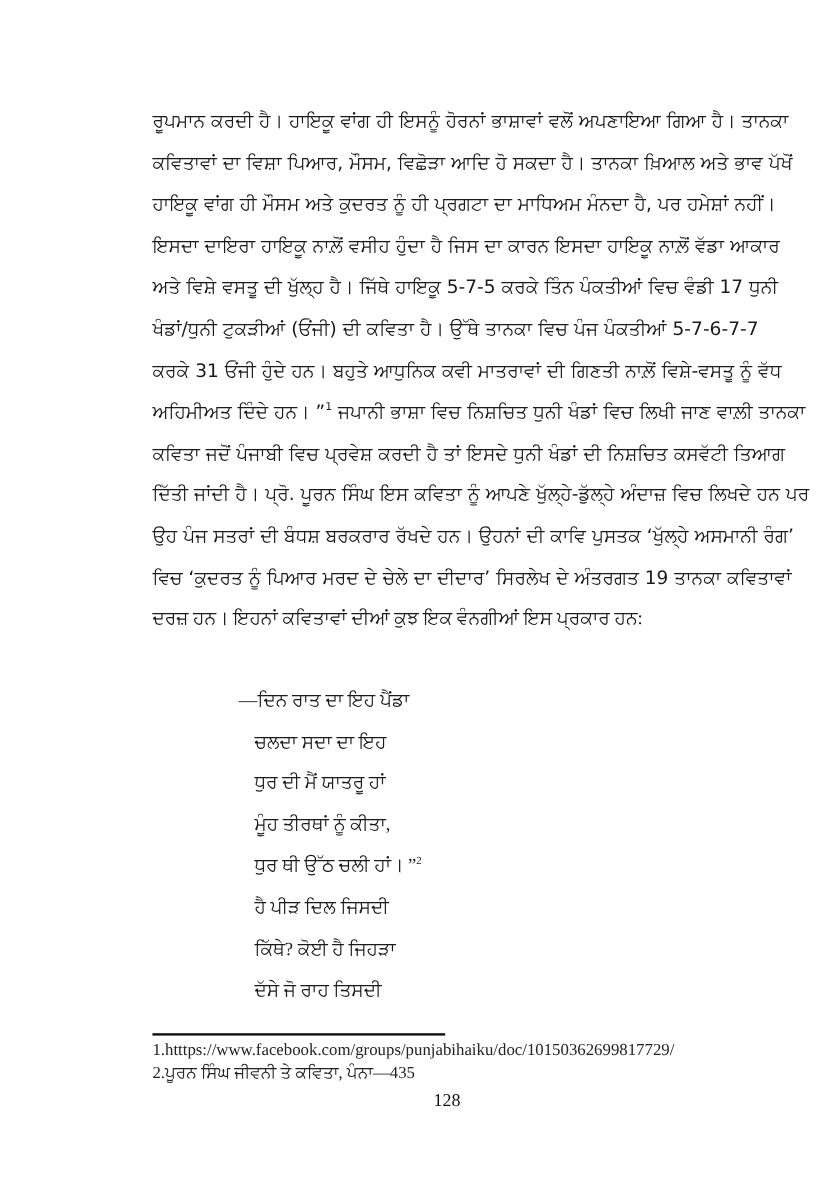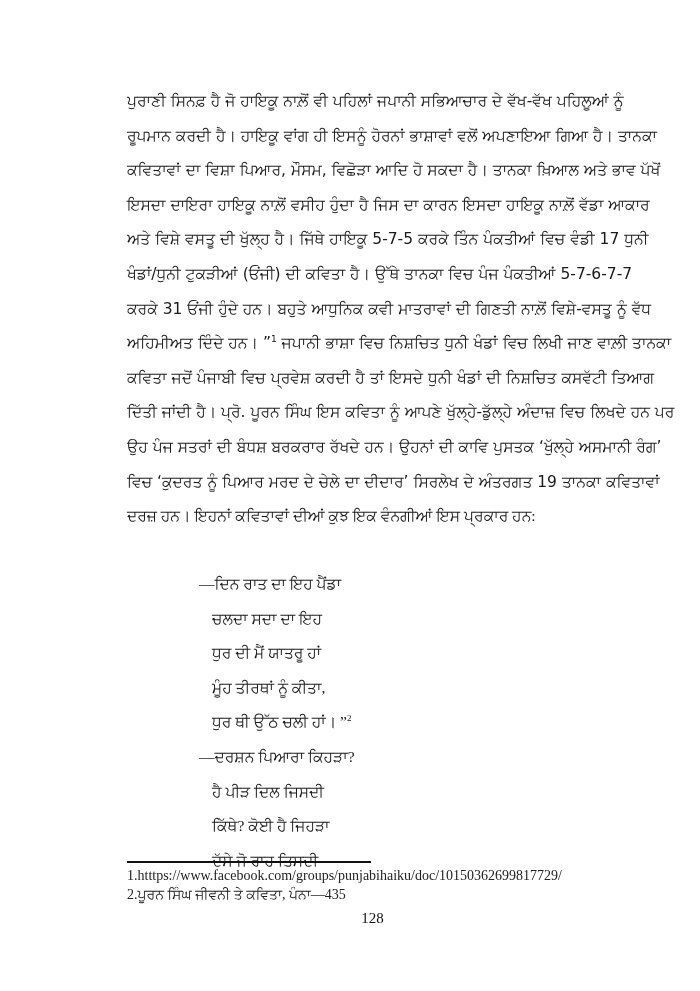--- a/index.html
+++ b/index.html
@@ -87,42 +87,41 @@
       font-size: 15px;
       color: #111;
     }
   </style>
 </head>
 <body>
 
 <div class="page">
 
   <div class="body-text">
-    <span class="line">ਪੁਰਾਣੀ ਸਿਨਫ਼ ਹੈ ਜੋ ਹਾਇਕੂ ਨਾਲ਼ੋਂ ਵੀ ਪਹਿਲਾਂ ਜਪਾਨੀ ਸਭਿਆਚਾਰ ਦੇ ਵੱਖ-ਵੱਖ ਪਹਿਲੂਆਂ ਨੂੰ</span>
     <span class="line">ਰੂਪਮਾਨ ਕਰਦੀ ਹੈ। ਹਾਇਕੂ ਵਾਂਗ ਹੀ ਇਸਨੂੰ ਹੋਰਨਾਂ ਭਾਸ਼ਾਵਾਂ ਵਲੋਂ ਅਪਣਾਇਆ ਗਿਆ ਹੈ। ਤਾਨਕਾ</span>
     <span class="line">ਕਵਿਤਾਵਾਂ ਦਾ ਵਿਸ਼ਾ ਪਿਆਰ, ਮੌਸਮ, ਵਿਛੋੜਾ ਆਦਿ ਹੋ ਸਕਦਾ ਹੈ। ਤਾਨਕਾ ਖ਼ਿਆਲ ਅਤੇ ਭਾਵ ਪੱਖੋਂ</span>
+    <span class="line">ਹਾਇਕੂ ਵਾਂਗ ਹੀ ਮੌਸਮ ਅਤੇ ਕੁਦਰਤ ਨੂੰ ਹੀ ਪ੍ਰਗਟਾ ਦਾ ਮਾਧਿਅਮ ਮੰਨਦਾ ਹੈ, ਪਰ ਹਮੇਸ਼ਾਂ ਨਹੀਂ।</span>
     <span class="line">ਇਸਦਾ ਦਾਇਰਾ ਹਾਇਕੂ ਨਾਲ਼ੋਂ ਵਸੀਹ ਹੁੰਦਾ ਹੈ ਜਿਸ ਦਾ ਕਾਰਨ ਇਸਦਾ ਹਾਇਕੂ ਨਾਲ਼ੋਂ ਵੱਡਾ ਆਕਾਰ</span>
     <span class="line">ਅਤੇ ਵਿਸ਼ੇ ਵਸਤੂ ਦੀ ਖੁੱਲ੍ਹ ਹੈ। ਜਿੱਥੇ ਹਾਇਕੂ 5-7-5 ਕਰਕੇ ਤਿੰਨ ਪੰਕਤੀਆਂ ਵਿਚ ਵੰਡੀ 17 ਧੁਨੀ</span>
     <span class="line">ਖੰਡਾਂ/ਧੁਨੀ ਟੁਕੜੀਆਂ (ਓਂਜੀ) ਦੀ ਕਵਿਤਾ ਹੈ। ਉੱਥੇ ਤਾਨਕਾ ਵਿਚ ਪੰਜ ਪੰਕਤੀਆਂ 5-7-6-7-7</span>
     <span class="line">ਕਰਕੇ 31 ਓਂਜੀ ਹੁੰਦੇ ਹਨ। ਬਹੁਤੇ ਆਧੁਨਿਕ ਕਵੀ ਮਾਤਰਾਵਾਂ ਦੀ ਗਿਣਤੀ ਨਾਲ਼ੋਂ ਵਿਸ਼ੇ-ਵਸਤੂ ਨੂੰ ਵੱਧ</span>
     <span class="line"><span>ਅਹਿਮੀਅਤ ਦਿੰਦੇ ਹਨ। ”</span><sup>1</sup><span> ਜਪਾਨੀ ਭਾਸ਼ਾ ਵਿਚ ਨਿਸ਼ਚਿਤ ਧੁਨੀ ਖੰਡਾਂ ਵਿਚ ਲਿਖੀ ਜਾਣ ਵਾਲ਼ੀ ਤਾਨਕਾ</span></span>
     <span class="line">ਕਵਿਤਾ ਜਦੋਂ ਪੰਜਾਬੀ ਵਿਚ ਪ੍ਰਵੇਸ਼ ਕਰਦੀ ਹੈ ਤਾਂ ਇਸਦੇ ਧੁਨੀ ਖੰਡਾਂ ਦੀ ਨਿਸ਼ਚਿਤ ਕਸਵੱਟੀ ਤਿਆਗ</span>
     <span class="line">ਦਿੱਤੀ ਜਾਂਦੀ ਹੈ। ਪ੍ਰੋ. ਪੂਰਨ ਸਿੰਘ ਇਸ ਕਵਿਤਾ ਨੂੰ ਆਪਣੇ ਖੁੱਲ੍ਹੇ-ਡੁੱਲ੍ਹੇ ਅੰਦਾਜ਼ ਵਿਚ ਲਿਖਦੇ ਹਨ ਪਰ</span>
     <span class="line">ਉਹ ਪੰਜ ਸਤਰਾਂ ਦੀ ਬੰਧਸ਼ ਬਰਕਰਾਰ ਰੱਖਦੇ ਹਨ। ਉਹਨਾਂ ਦੀ ਕਾਵਿ ਪੁਸਤਕ ‘ਖੁੱਲ੍ਹੇ ਅਸਮਾਨੀ ਰੰਗ’</span>
     <span class="line">ਵਿਚ ‘ਕੁਦਰਤ ਨੂੰ ਪਿਆਰ ਮਰਦ ਦੇ ਚੇਲੇ ਦਾ ਦੀਦਾਰ’ ਸਿਰਲੇਖ ਦੇ ਅੰਤਰਗਤ 19 ਤਾਨਕਾ ਕਵਿਤਾਵਾਂ</span>
     <span class="line" style="text-align-last:left;font-family:Liberation Serif, serif;">ਦਰਜ਼ ਹਨ। ਇਹਨਾਂ ਕਵਿਤਾਵਾਂ ਦੀਆਂ ਕੁਝ ਇਕ ਵੰਨਗੀਆਂ ਇਸ ਪ੍ਰਕਾਰ ਹਨ:</span>
   </div>
 
   <div class="poem">
     <span class="poem-line">—ਦਿਨ ਰਾਤ ਦਾ ਇਹ ਪੈਂਡਾ</span>
     <span class="poem-line indent">ਚਲਦਾ ਸਦਾ ਦਾ ਇਹ</span>
     <span class="poem-line indent">ਧੁਰ ਦੀ ਮੈਂ ਯਾਤਰੂ ਹਾਂ</span>
     <span class="poem-line indent">ਮੂੰਹ ਤੀਰਥਾਂ ਨੂੰ ਕੀਤਾ,</span>
     <span class="poem-line indent"><span>ਧੁਰ ਥੀ ਉੱਠ ਚਲੀ ਹਾਂ। ”</span><sup>2</sup></span>
-    <span class="poem-line">—ਦਰਸ਼ਨ ਪਿਆਰਾ ਕਿਹੜਾ?</span>
     <span class="poem-line indent">ਹੈ ਪੀੜ ਦਿਲ ਜਿਸਦੀ</span>
     <span class="poem-line indent">ਕਿੱਥੇ? ਕੋਈ ਹੈ ਜਿਹੜਾ</span>
     <span class="poem-line indent">ਦੱਸੇ ਜੋ ਰਾਹ ਤਿਸਦੀ</span>
   </div>
 
   <div class="fn-rule"></div>
 
   <div class="footnotes">
     <span class="footnote">1.htttps://www.facebook.com/groups/punjabihaiku/doc/10150362699817729/</span>
     <span class="footnote pa">2.ਪੂਰਨ ਸਿੰਘ ਜੀਵਨੀ ਤੇ ਕਵਿਤਾ, ਪੰਨਾ—435</span>

